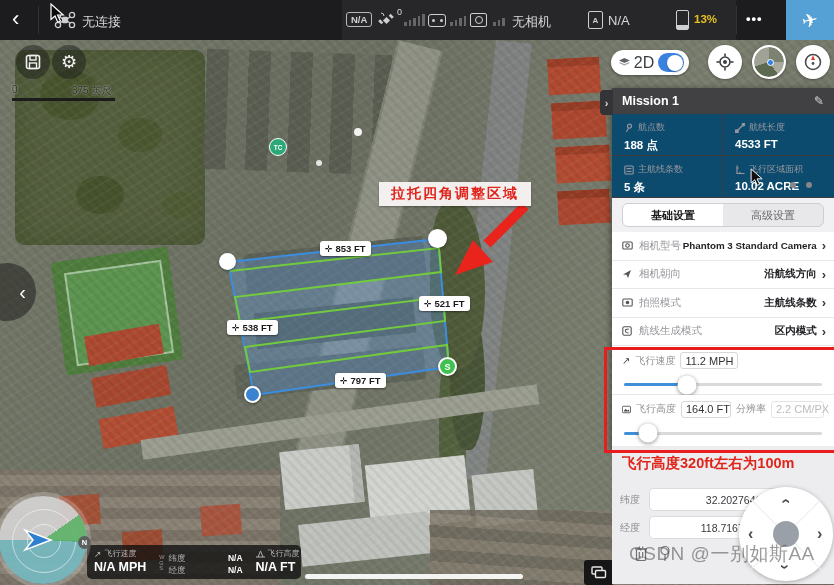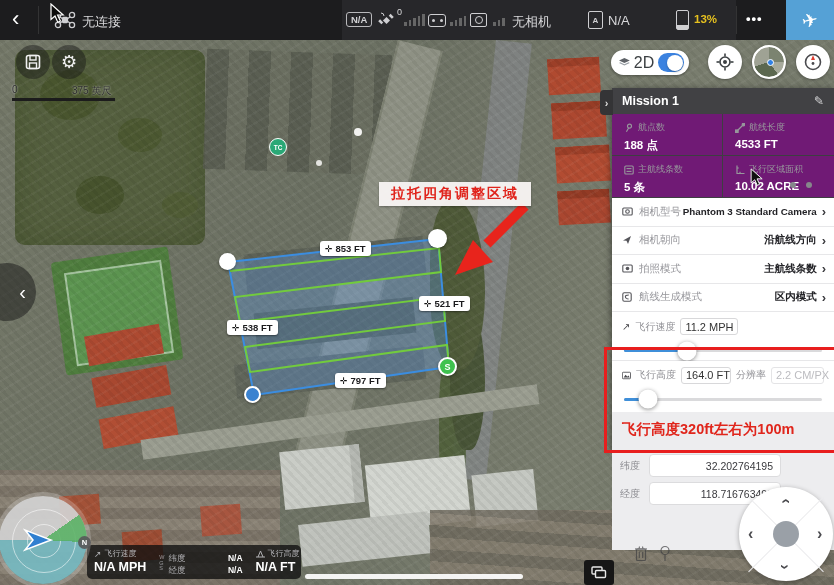--- a/index.html
+++ b/index.html
@@ -68,21 +68,21 @@
   #nbadge{position:absolute;left:78px;top:536px;width:13px;height:13px;border-radius:50%;z-index:22;
           background:rgba(88,88,90,.9);color:#fff;font-size:7.5px;font-weight:bold;
           display:flex;align-items:center;justify-content:center;}
 
   
   #panel{position:absolute;left:612px;top:88px;width:222px;height:363px;z-index:40;
          box-shadow:-2px 0 6px rgba(0,0,0,.35);}
   #p-head{height:26px;background:#414144;display:flex;align-items:center;padding:0 10px;}
   #p-head .t{color:#fff;font-size:12.5px;font-weight:bold;flex:1;}
   #p-head .e{color:#d8d8da;font-size:12px;cursor:pointer;}
-  #p-stats{height:84px;background:#701a75;display:grid;grid-template-columns:1fr 1fr;
+  #p-stats{height:84px;background:#0c4a6e;display:grid;grid-template-columns:1fr 1fr;
            grid-template-rows:1fr 1fr;position:relative;}
   .stat{padding:7px 0 0 12px;border-right:1px solid #3e3e41;border-bottom:1px solid #3e3e41;}
   .stat:nth-child(2n){border-right:none;}
   .stat .sl{display:flex;gap:4px;align-items:center;font-size:9px;color:#97979c;}
   .stat .sv{font-size:11.5px;font-weight:bold;color:#fff;margin-top:4px;}
   .pgdots{position:absolute;right:22px;bottom:10px;display:flex;gap:10px;}
   .pgdots i{width:6px;height:6px;border-radius:50%;background:#86868b;display:block;}
   #p-tabs{height:34px;background:#f1f1f3;display:flex;align-items:center;justify-content:center;}
   #segctl{width:200px;height:22px;border:1px solid #cfcfd2;border-radius:6px;overflow:hidden;
           display:flex;background:#e8e8ea;}
@@ -446,20 +446,30 @@
             <span>飞行区域面积</span>
           </div>
         <div class="sv">10.02 ACRE</div>
       </div>
       <div class="pgdots">
           <i></i>
           <i></i>
         </div>
     </div>
 
+    <div id="p-tabs">
+      <div id="segctl">
+        <div class="sg on">
+            <span>基础设置</span>
+          </div>
+        <div class="sg off">
+            <span>高级设置</span>
+          </div>
+      </div>
+    </div>
 
     <div class="srow">
       <span class="ic">
           <svg width="11" height="9" viewBox="0 0 11 9" fill="none" stroke="#55555a" stroke-width="1.1">
             <rect x="0.8" y="1" width="9.4" height="7" rx="1"></rect>
             <circle cx="5.5" cy="4.5" r="1.8"></circle>
           </svg>
         </span>
       <span class="lab">相机型号</span>
       <span class="val" style="font-size:9.8px;">Phantom 3 Standard Camera</span>
@@ -559,20 +569,21 @@
       <line x1="1" y1="4" x2="13" y2="4"></line>
       <line x1="5" y1="4" x2="5.5" y2="1.5"></line>
       <line x1="9" y1="4" x2="8.5" y2="1.5"></line>
       <line x1="5.3" y1="7" x2="5.3" y2="13"></line>
       <line x1="8.7" y1="7" x2="8.7" y2="13"></line>
   </svg>
   <svg class="wm-ic" style="left:659px;top:545px;" width="12" height="17" viewBox="0 0 12 17" fill="none" stroke="#3f3f41" stroke-width="1.2">
     <circle cx="6" cy="5.5" r="4"></circle>
       <line x1="6" y1="9.5" x2="6" y2="16"></line>
   </svg>
+  <div id="watermark">CSDN @一别如斯AA</div>
 
   <svg class="cursor" style="left:50px;top:3px;" width="15" height="21" viewBox="0 0 15 21">
     <polygon points="1,1 1,16.5 5,13 7.8,19.2 10.4,18 7.6,12 13.2,12" fill="#0c0c0c" stroke="#fff" stroke-width="1.2"></polygon>
   </svg>
   <svg class="cursor" style="left:750px;top:168px;" width="14" height="19" viewBox="0 0 15 21">
     <polygon points="1,1 1,16.5 5,13 7.8,19.2 10.4,18 7.6,12 13.2,12" fill="#111" stroke="#f4f4f4" stroke-width="1.1"></polygon>
   </svg>
 
 </div>
 

